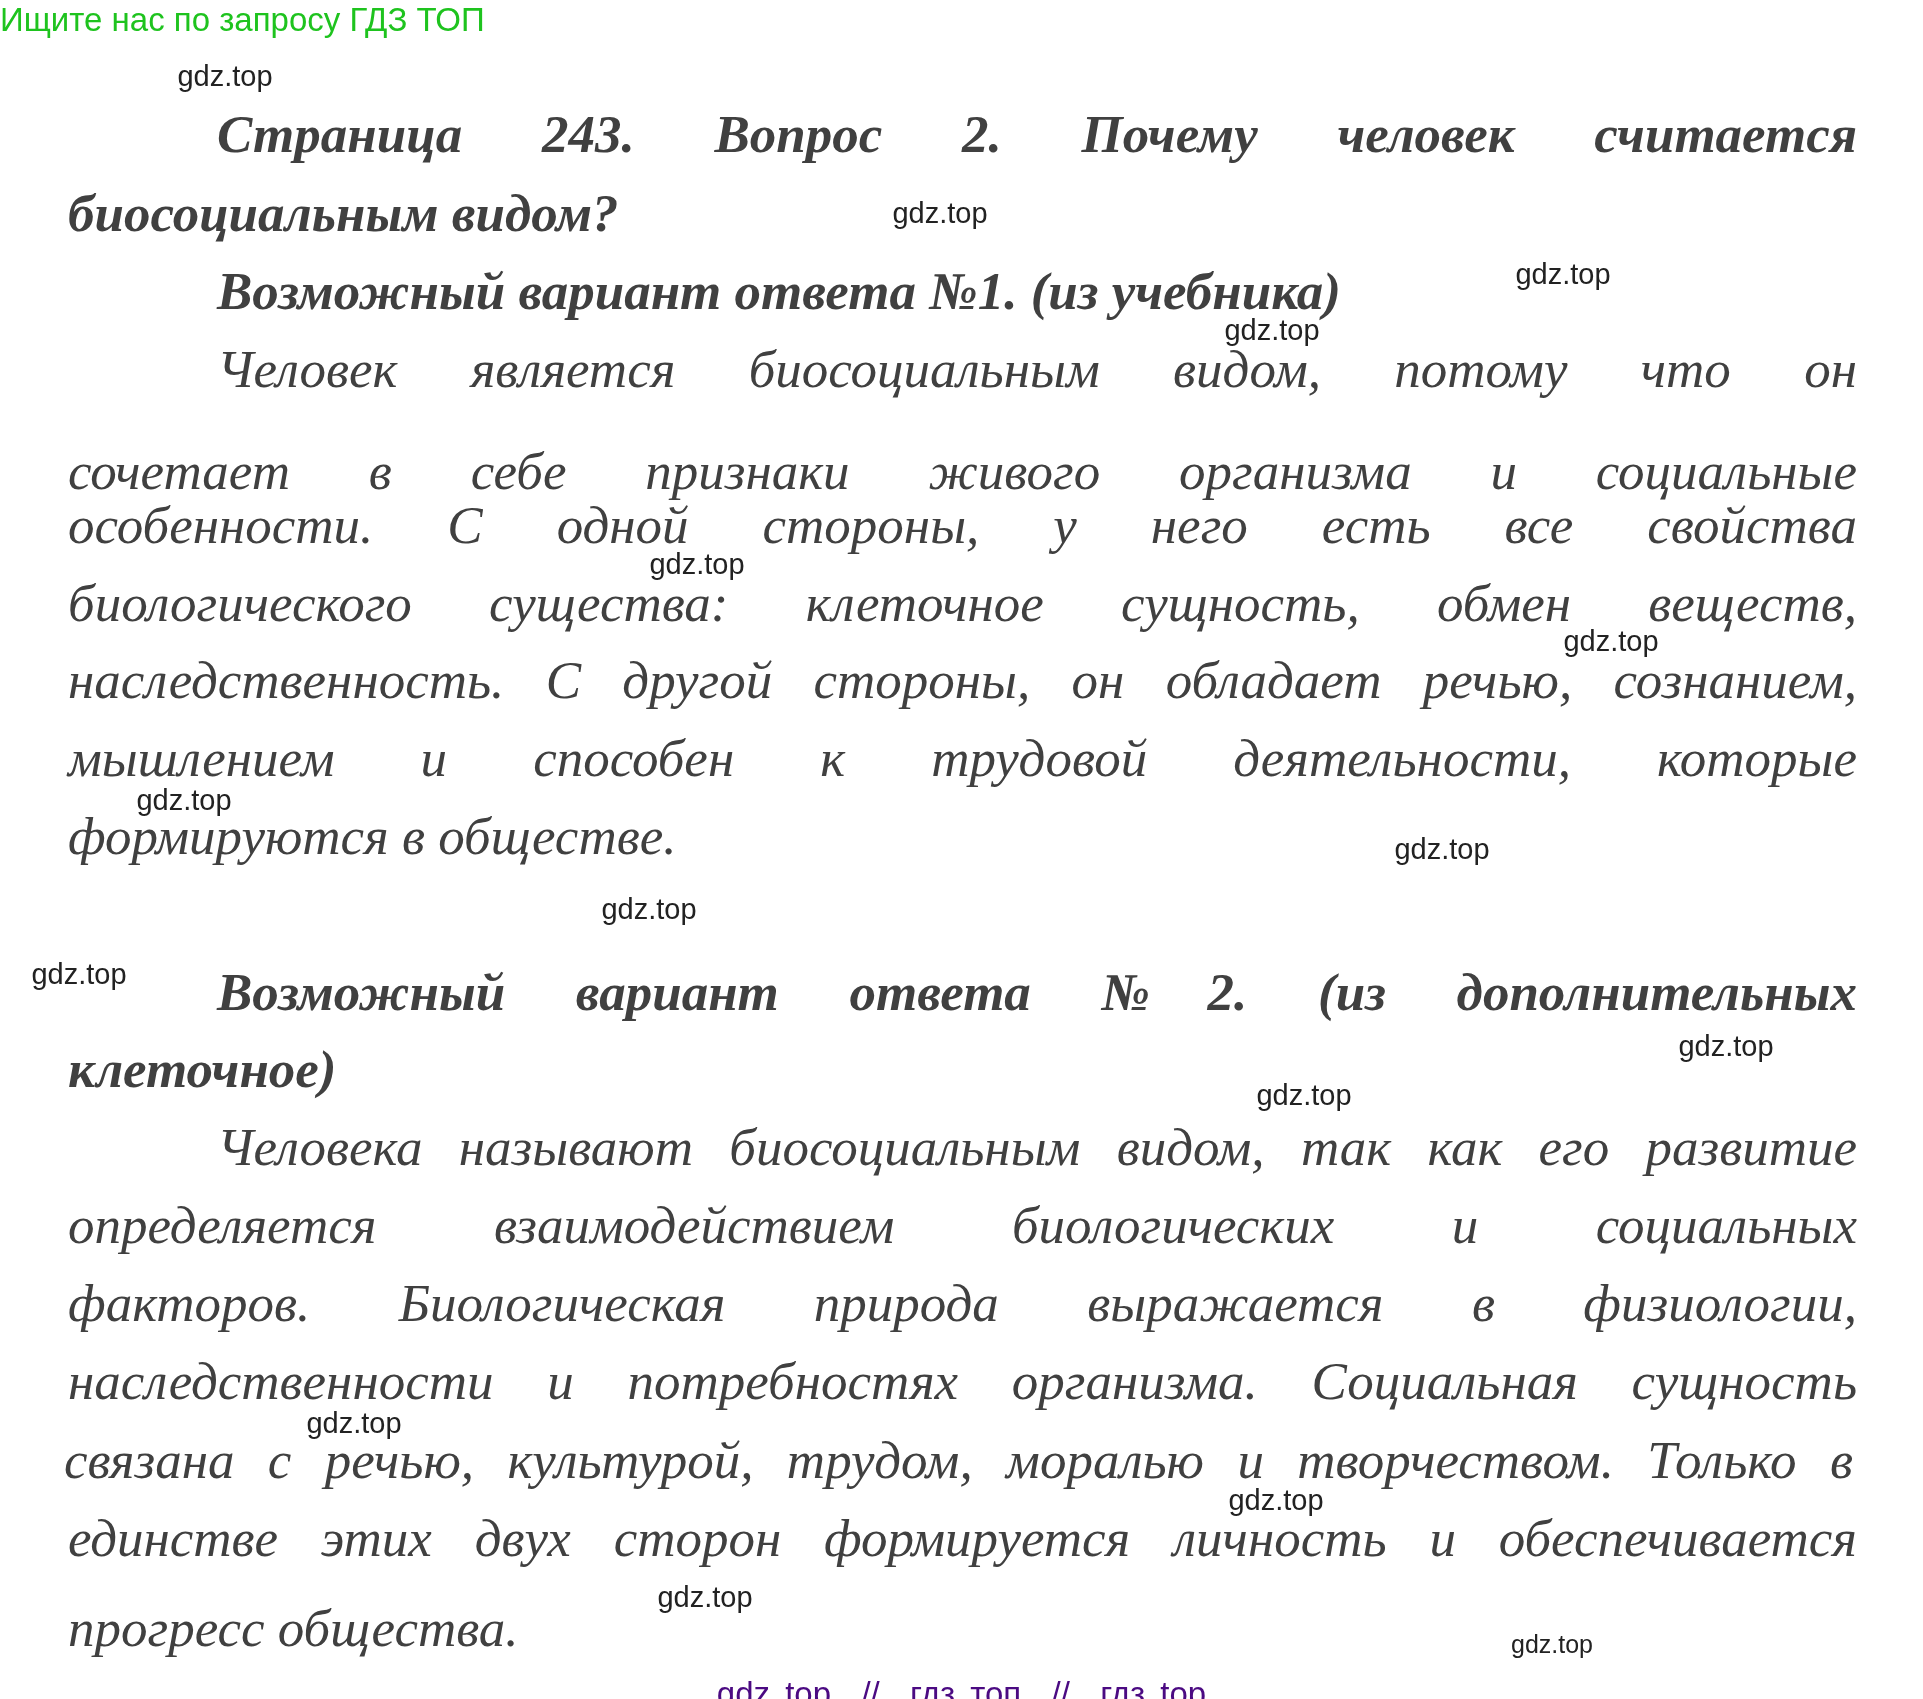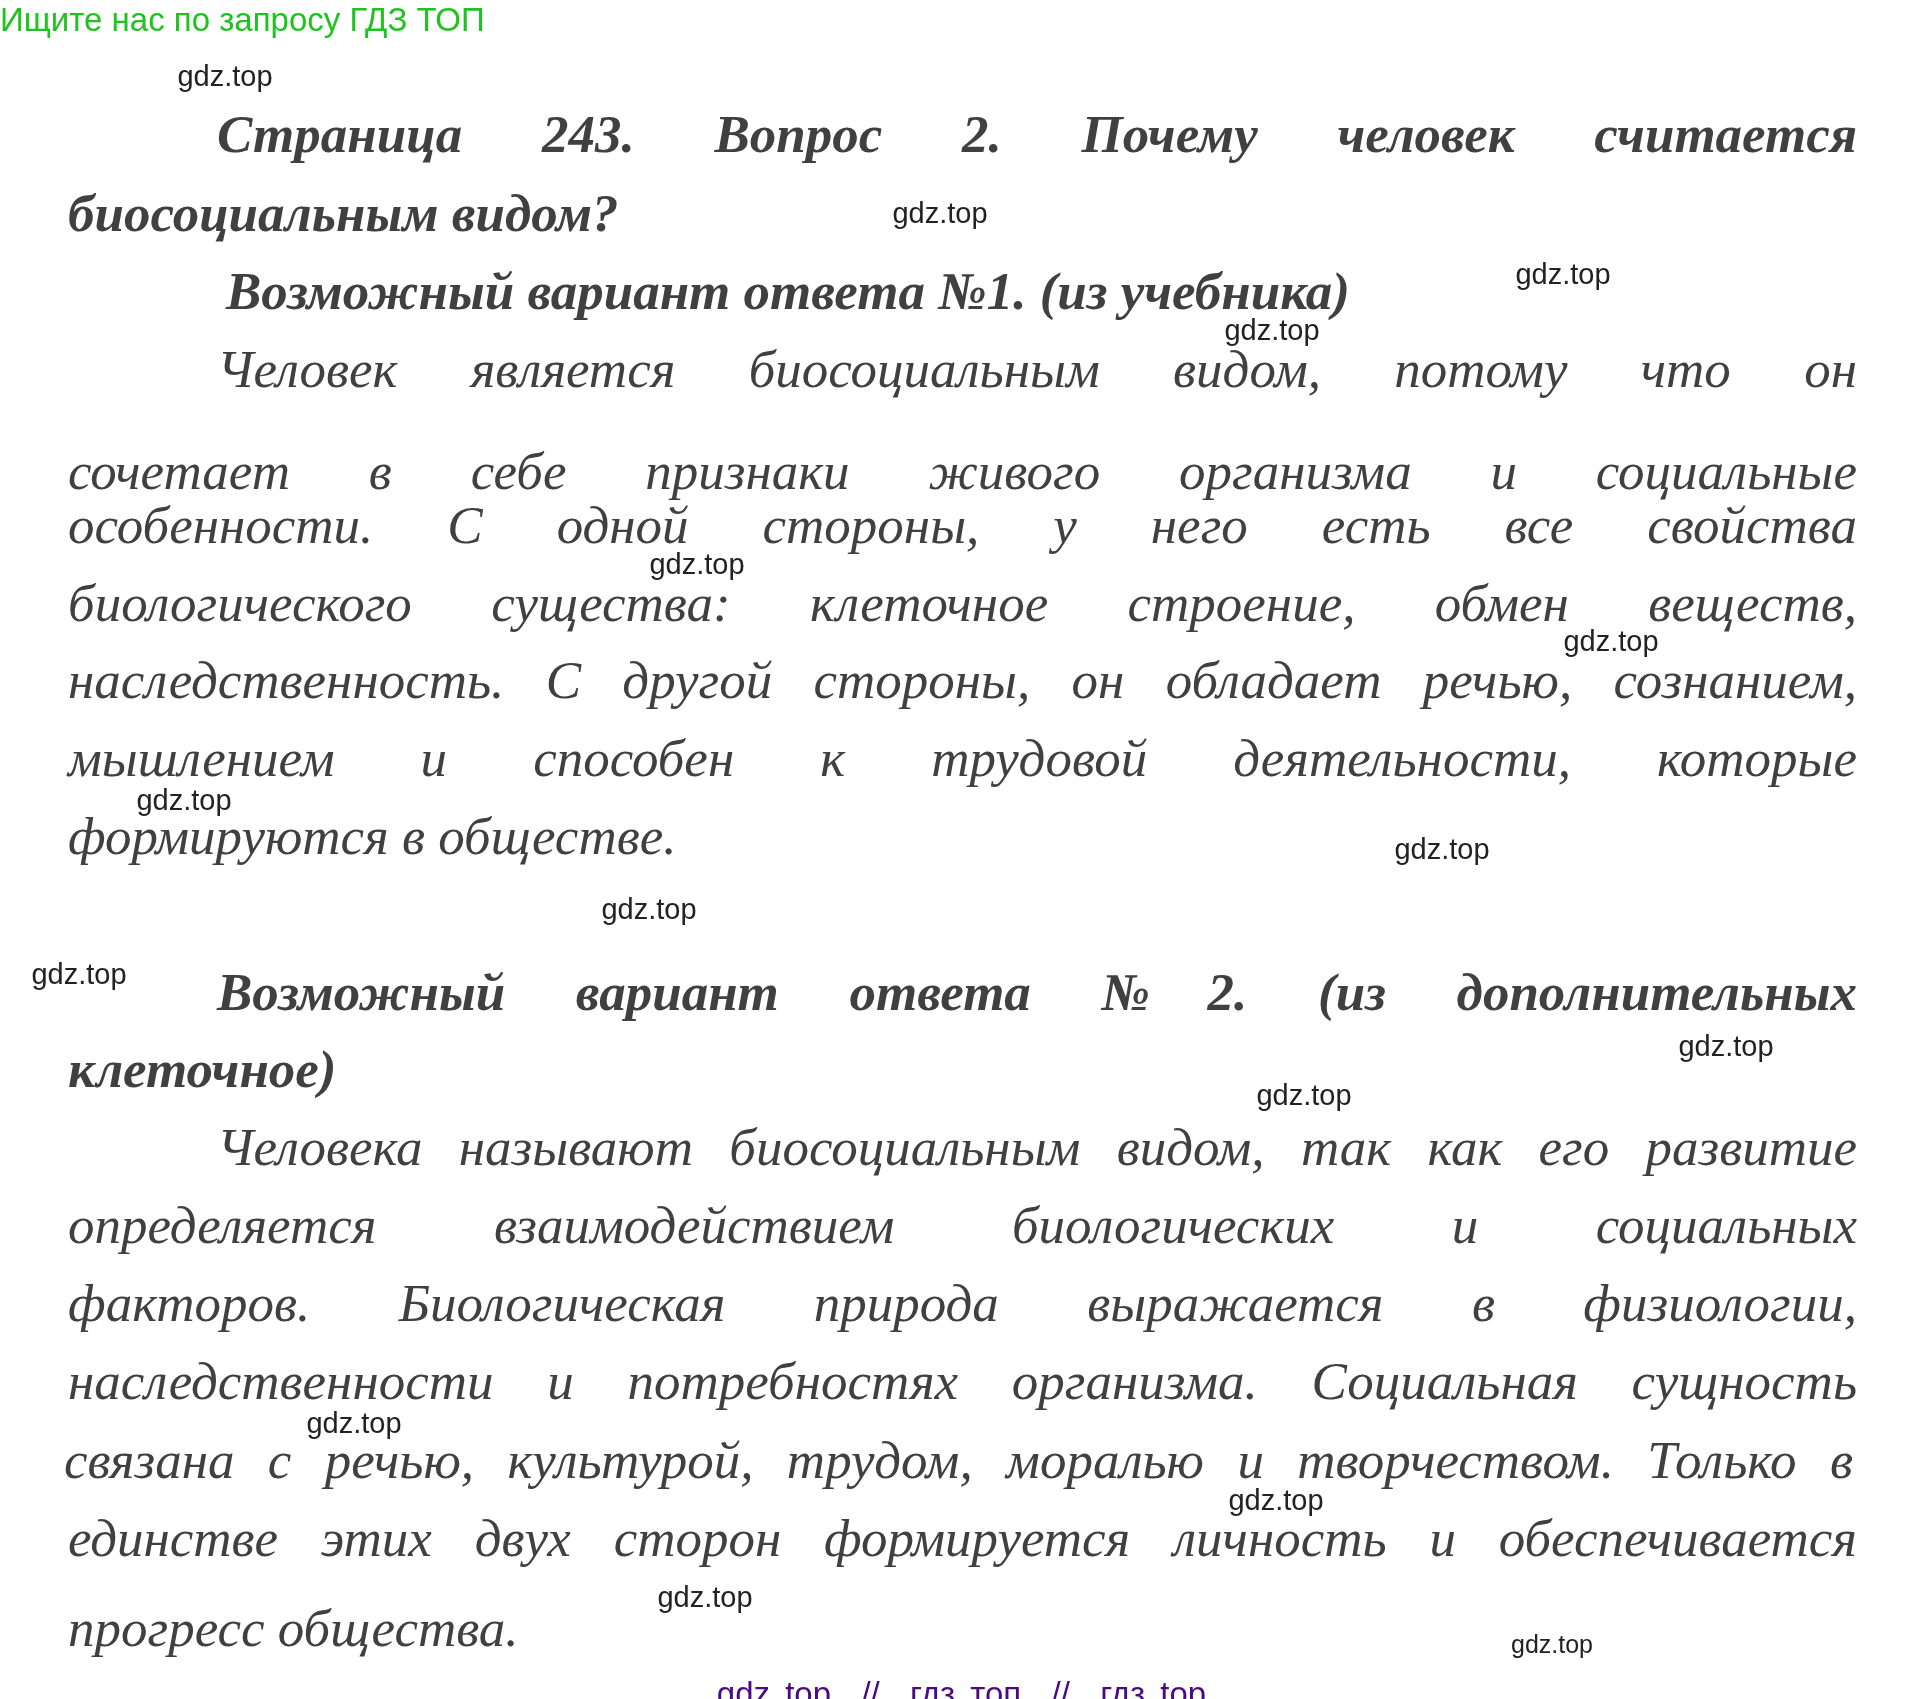--- a/index.html
+++ b/index.html
@@ -30,26 +30,26 @@
   }
 </style>
 </head>
 <body>
 
 <div class="banner">Ищите нас по запросу ГДЗ ТОП</div>
 
 <div class="line bold" style="left:217px; top:104px; width:1640px;">Страница 243. Вопрос 2. Почему человек считается</div>
 <div class="line bold last" style="left:68px; top:183px; width:1789px;">биосоциальным видом?</div>
 
-<div class="line bold last" style="left:217px; top:261px; width:1640px;margin-left:9px;">Возможный вариант ответа №1. (из учебника)</div>
+<div class="line bold last" style="left:217px; top:261px; width:1640px;">Возможный вариант ответа №1. (из учебника)</div>
 
 <div class="line body" style="left:217px; top:339px; width:1640px;">Человек является биосоциальным видом, потому что он</div>
 <div class="line body" style="left:68px; top:417px; width:1789px;margin-top:24px;">сочетает в себе признаки живого организма и социальные</div>
 <div class="line body" style="left:68px; top:495px; width:1789px;">особенности. С одной стороны, у него есть все свойства</div>
-<div class="line body" style="left:68px; top:573px; width:1789px;">биологического существа: клеточное строение, обмен веществ,</div>
+<div class="line body" style="left:68px; top:573px; width:1789px;">биологического существа: клеточное сущность, обмен веществ,</div>
 <div class="line body" style="left:68px; top:650px; width:1789px;">наследственность. С другой стороны, он обладает речью, сознанием,</div>
 <div class="line body" style="left:68px; top:728px; width:1789px;">мышлением и способен к трудовой деятельности, которые</div>
 <div class="line body last" style="left:68px; top:806px; width:1789px;">формируются в обществе.</div>
 
 <div class="line bold" style="left:217px; top:962px; width:1640px;">Возможный вариант ответа №2. (из дополнительных</div>
 <div class="line bold last" style="left:68px; top:1039px; width:1789px;">клеточное)</div>
 
 <div class="line body" style="left:217px; top:1117px; width:1640px;">Человека называют биосоциальным видом, так как его развитие</div>
 <div class="line body" style="left:68px; top:1195px; width:1789px;">определяется взаимодействием биологических и социальных</div>
 <div class="line body" style="left:68px; top:1273px; width:1789px;">факторов. Биологическая природа выражается в физиологии,</div>

